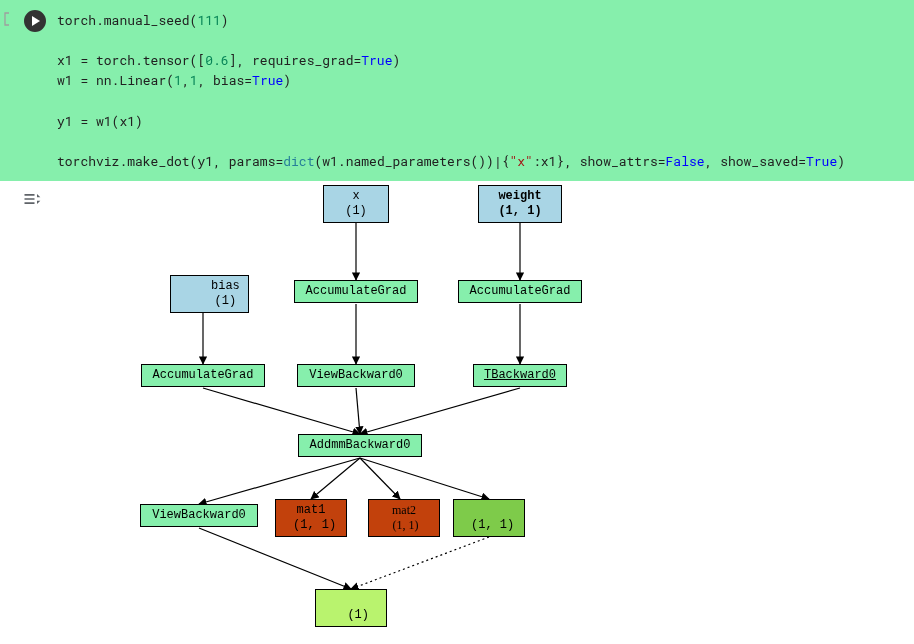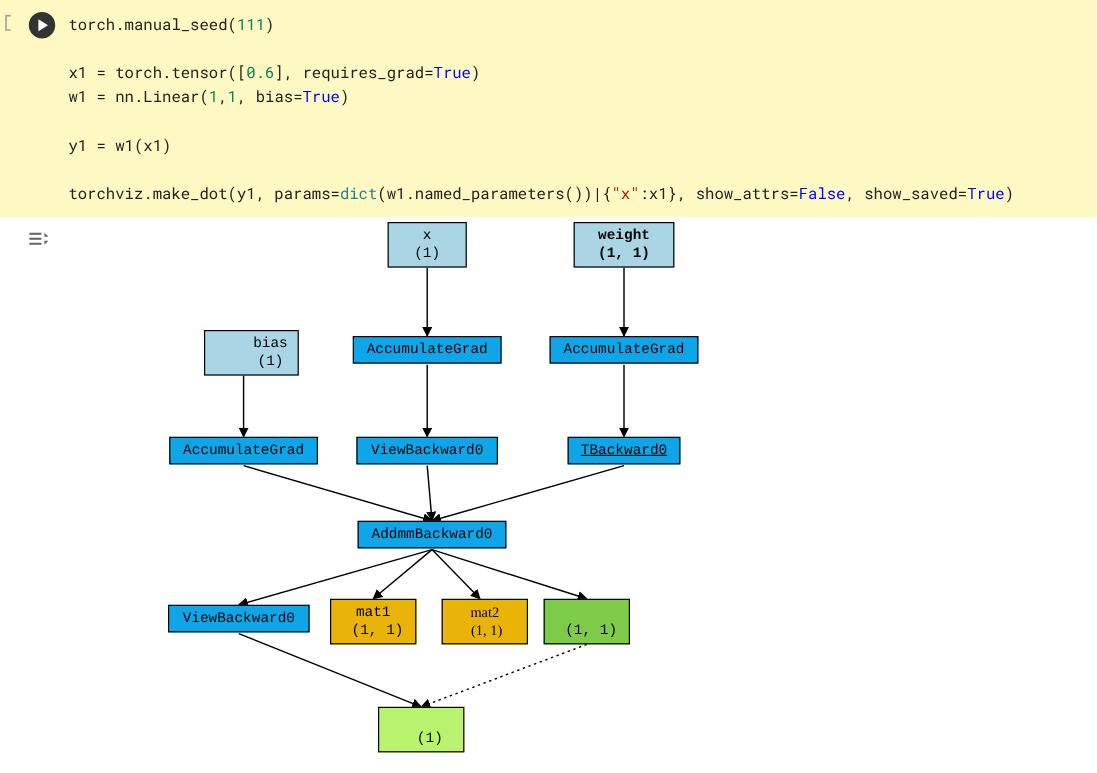--- a/index.html
+++ b/index.html
@@ -7,21 +7,21 @@
   font-family: "Roboto Mono", "Courier New", monospace;
   font-size: 13px;
   background: #fff;
   width: 914px;
 }
 .cell {
   display: flex;
   align-items: flex-start;
 }
 .input-cell {
-  background: #fef9c3;
+  background: #86efac;
   border-left: 3px solid transparent;
   padding: 8px 0;
 }
 .output-cell {
   padding: 0;
 }
 .gutter {
   width: 44px;
   display: flex;
   flex-direction: column;
@@ -83,22 +83,22 @@
   position: absolute;
   border: 1px solid #000;
   text-align: center;
   font-family: "Courier New", monospace;
   font-size: 12px;
   line-height: 1.25;
   padding: 3px 8px;
   white-space: pre;
 }
 .gnode.leaf { background: #a9d5e5; }
-.gnode.op   { background: #0ea5e9; }
-.gnode.saved-orange { background: #eab308; }
+.gnode.op   { background: #86efac; }
+.gnode.saved-orange { background: #c2410c; }
 .gnode.saved-green  { background: #7ecb4a; }
 .gnode.output { background: #b9f36e; }
 </style>
 </head>
 <body>
 
 <div class="cell input-cell">
   <div class="left-icon">
     <svg width="8" height="14" viewBox="0 0 8 14">
         <path d="M6 1 L2 1 L2 13 L6 13" stroke="#9e9e9e" stroke-width="1.3" fill="none"></path>

